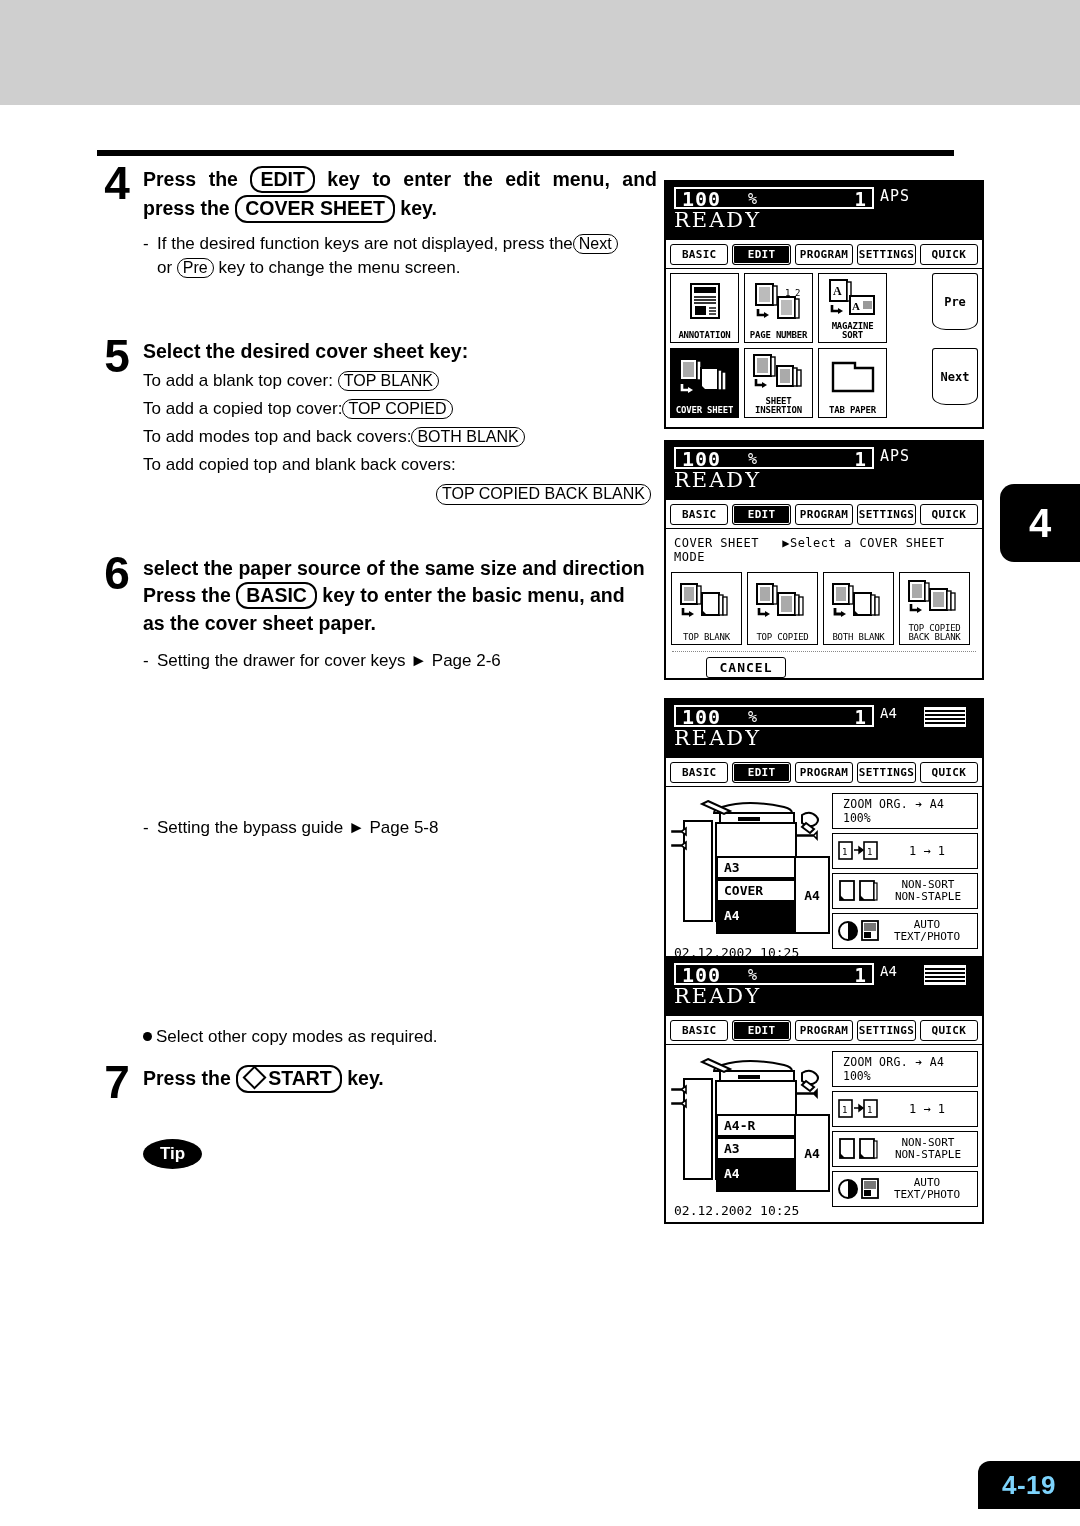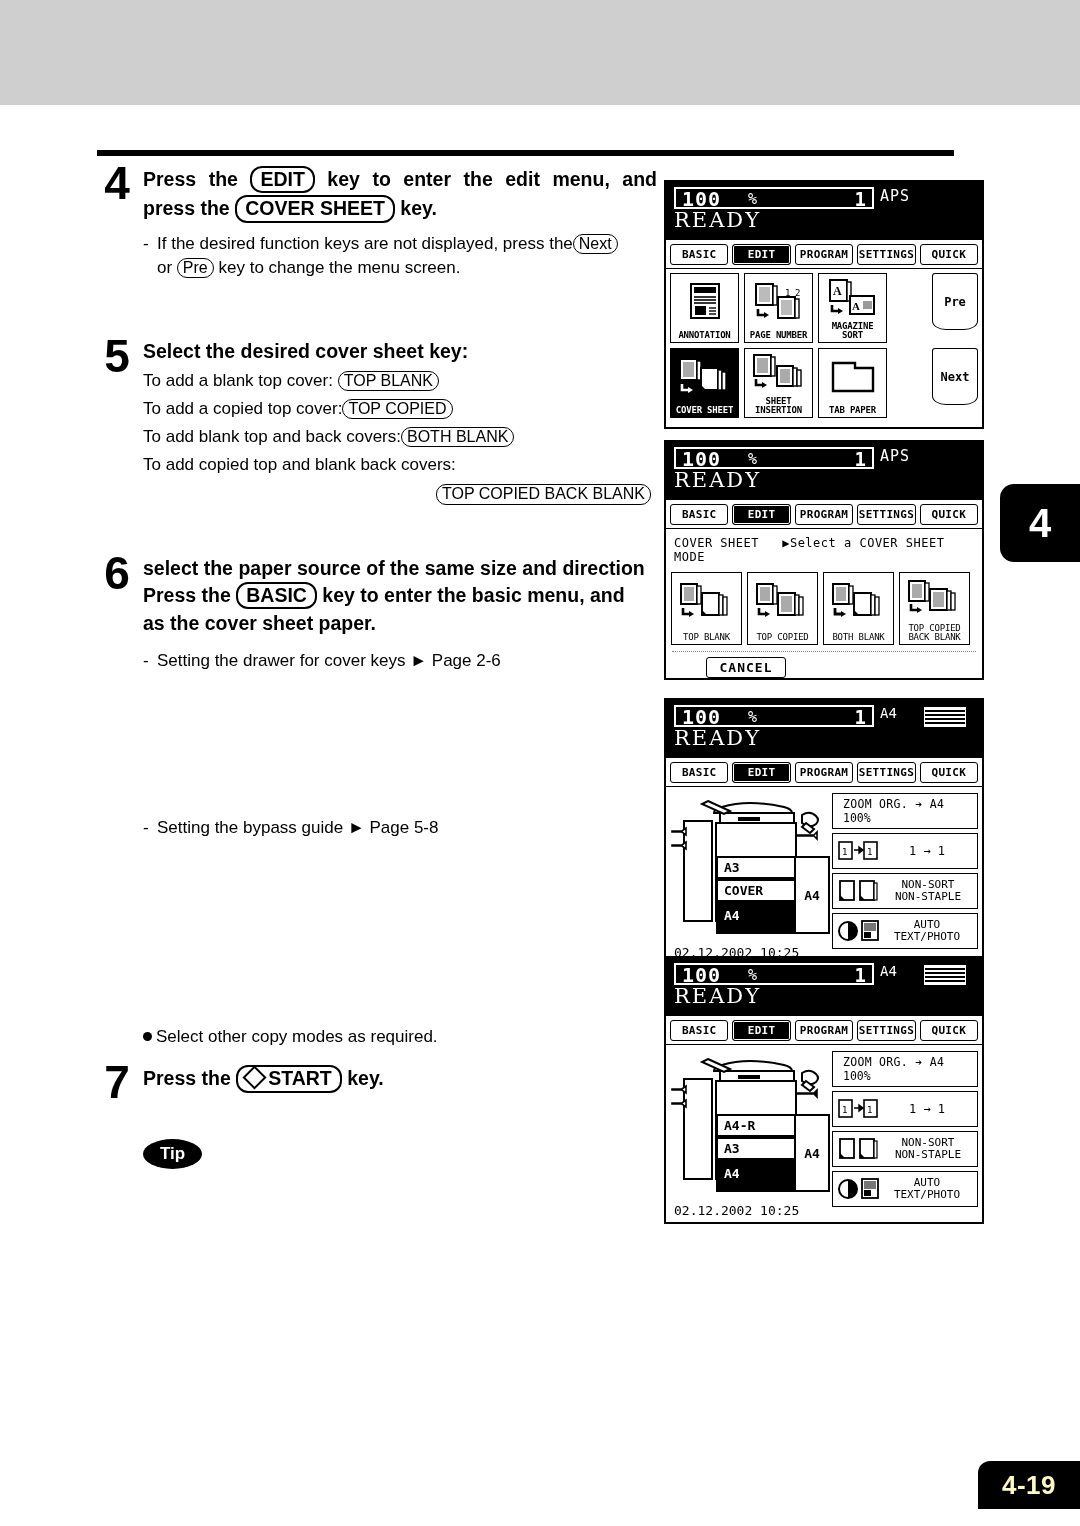--- a/index.html
+++ b/index.html
@@ -17,21 +17,21 @@
   .chapter-tab{
     position:absolute;left:1000px;top:484px;width:80px;height:78px;
     background:#000;border-radius:14px 0 0 14px;
     color:#fff;font-weight:bold;font-size:40px;
     display:flex;align-items:center;justify-content:center;
   }
   
   .page-tab{
     position:absolute;left:978px;top:1461px;width:102px;height:48px;
     background:#000;border-radius:12px 0 0 0;
-    color:#fef9c3;font-weight:bold;font-size:26px;
+    color:#7dd3fc;font-weight:bold;font-size:26px;
     display:flex;align-items:center;justify-content:center;letter-spacing:.5px;
   }
 
   
   .col-left{position:absolute;left:97px;top:166px;width:560px;}
   .step{position:relative;margin-bottom:0;}
   .step-num{
     position:absolute;left:0;top:-6px;width:40px;text-align:center;
     font-size:46px;font-weight:bold;line-height:1;font-family:"Liberation Sans",sans-serif;
   }
@@ -180,21 +180,21 @@
       <div class="step-body">
         <div class="step-head">Select the desired cover sheet key:</div>
         <div class="sub" style="margin-top:5px;">
           <span>To add a blank top cover:</span>
           <span class="key small">TOP BLANK</span>
         </div>
         <div class="sub" style="margin-top:5px;">
           <span>To add a copied top cover:</span><span class="key small">TOP COPIED</span>
         </div>
         <div class="sub" style="margin-top:5px;">
-          <span>To add blank top and back covers:</span><span class="key small">BOTH BLANK</span>
+          <span>To add modes top and back covers:</span><span class="key small">BOTH BLANK</span>
         </div>
         <div class="sub" style="margin-top:5px;">
           <span>To add copied top and blank back covers:</span>
         </div>
         <div class="sub" style="margin-top:7px;text-align:right;padding-right:6px;">
           <span class="key small">TOP COPIED BACK BLANK</span>
         </div>
       </div>
     </div>
 

